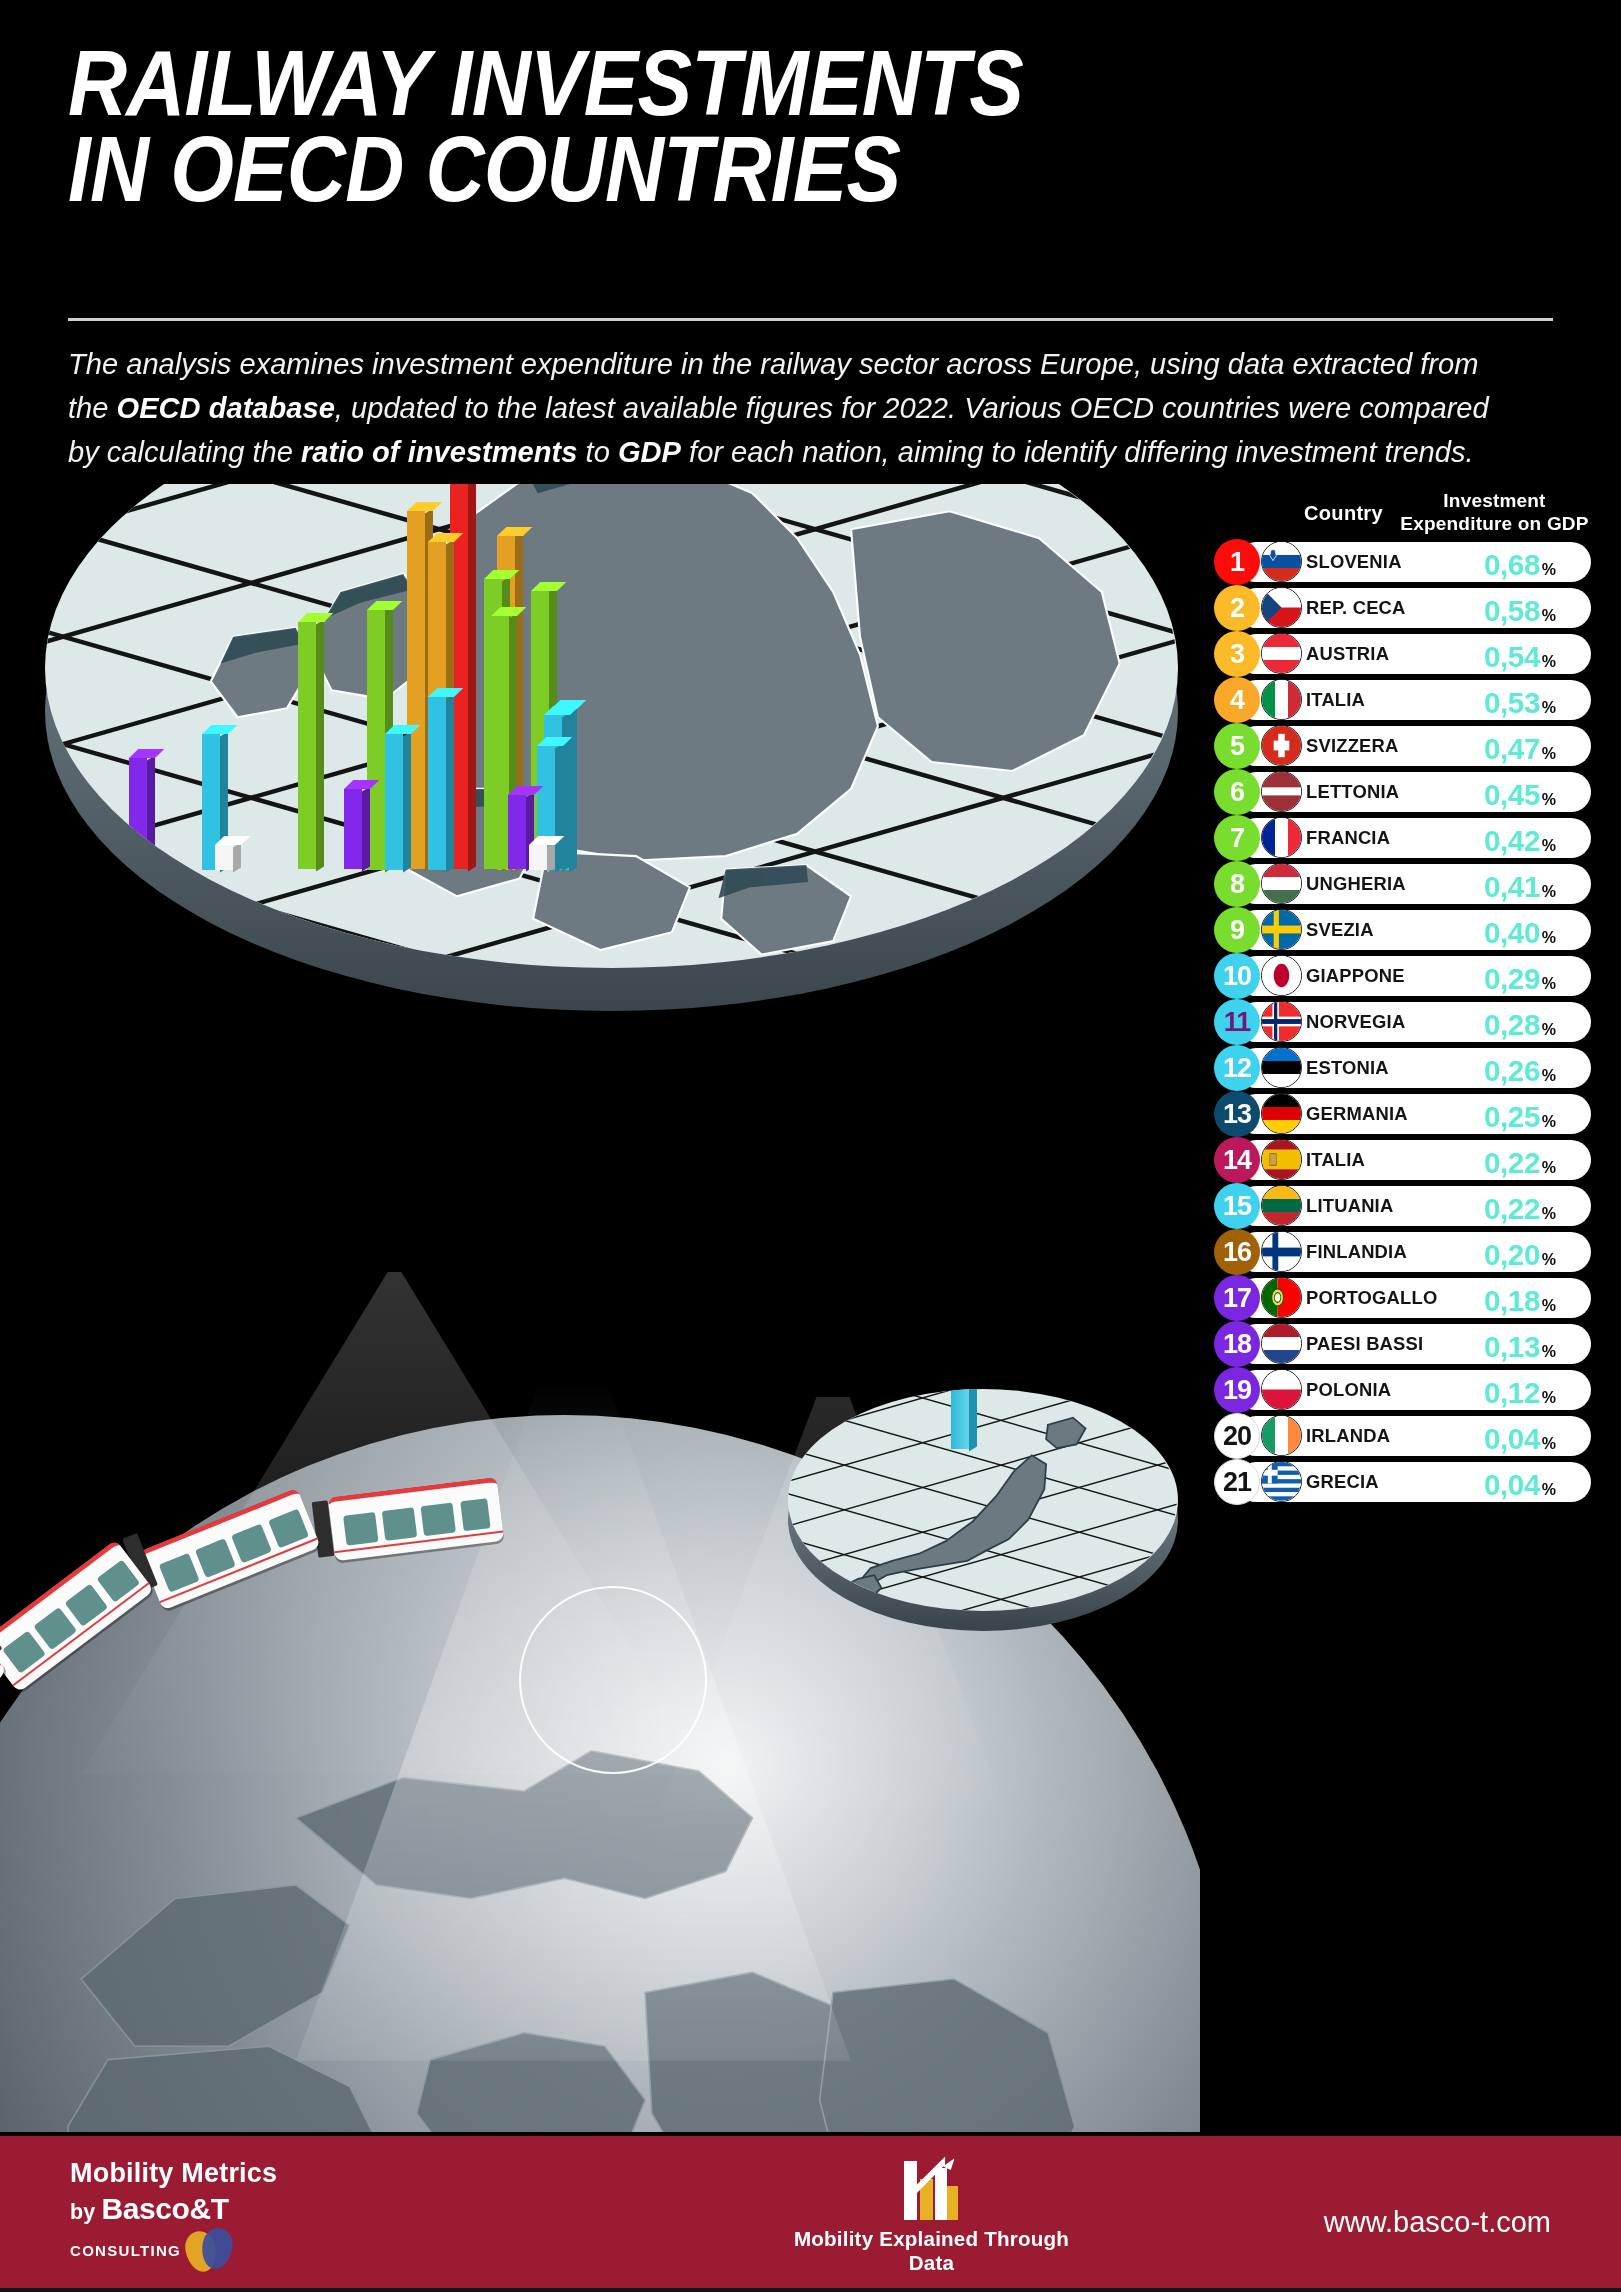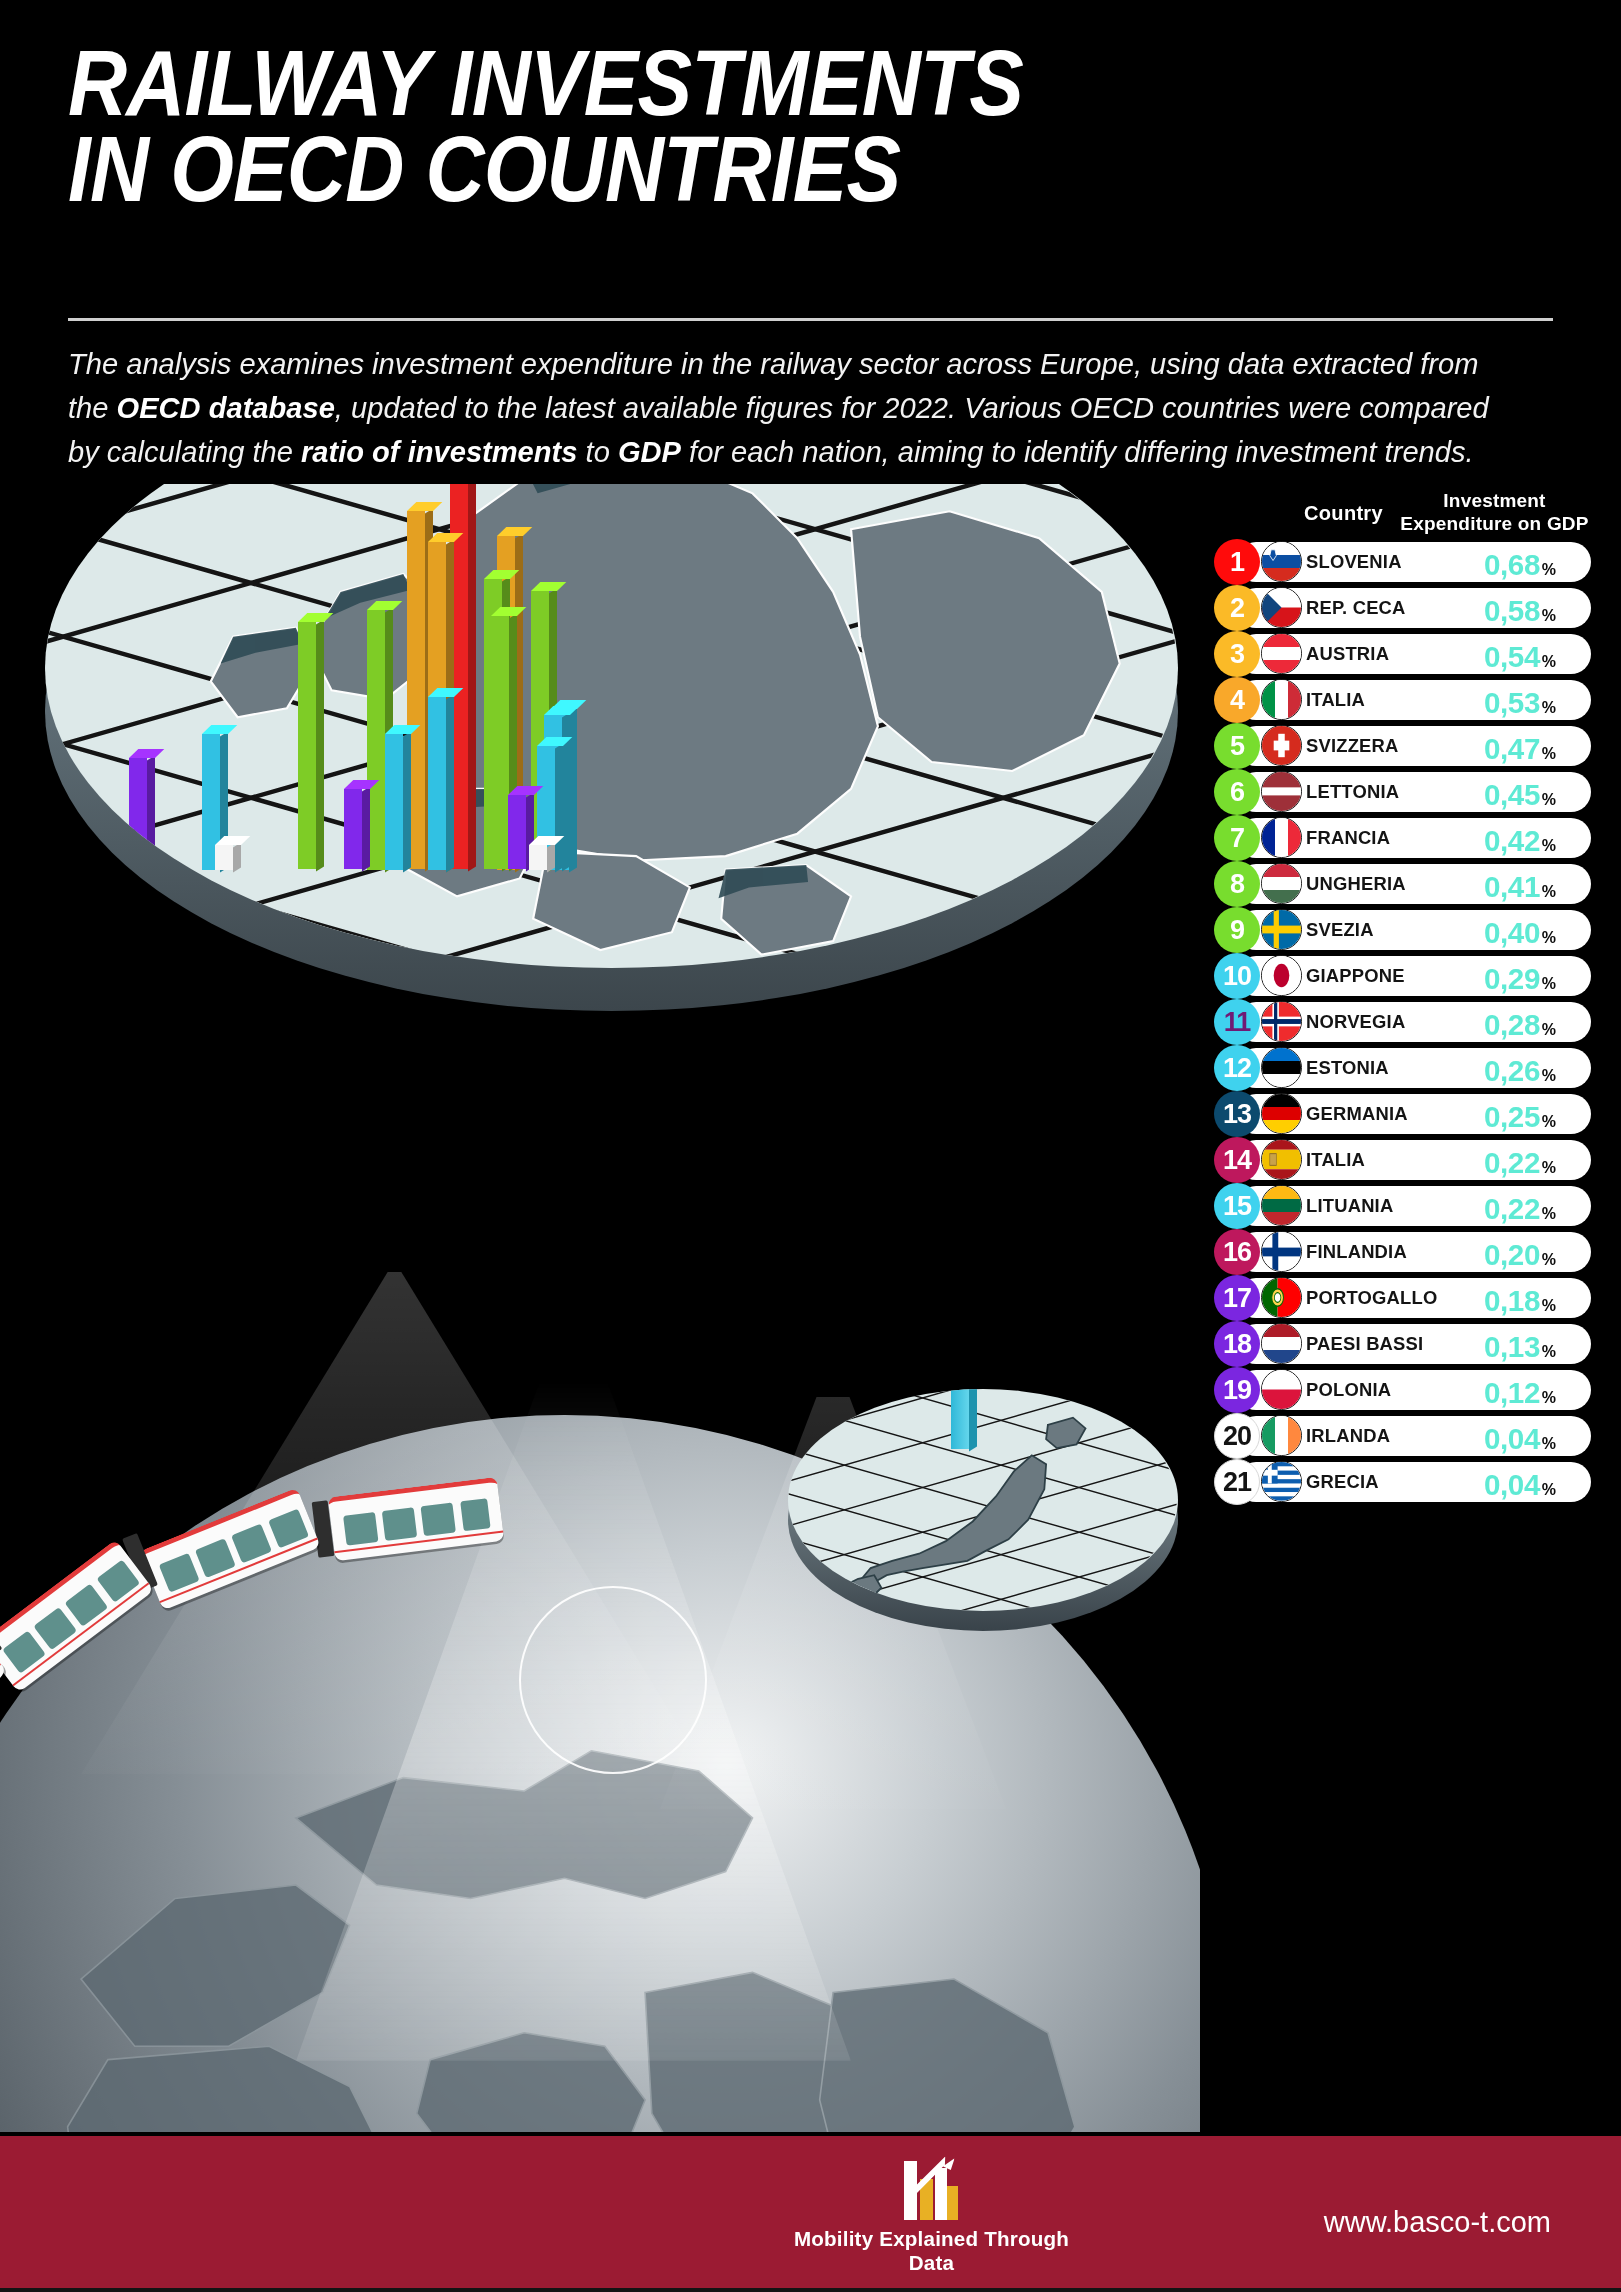--- a/index.html
+++ b/index.html
@@ -691,21 +691,21 @@
             <rect width="60" height="13.33" y="26.67" fill="#c1272d"></rect>
           </svg></div>
         <div class="cname">LITUANIA</div>
         <div class="val">
           <span class="num">0,22</span>
           <span class="pct">%</span>
         </div>
       </div>
       <div class="row">
         <div class="pill"></div>
-        <div class="rank-badge" style="background:#be185d;color:#ffffff;">
+        <div class="rank-badge" style="background:#a16207;color:#ffffff;">
           <span>16</span>
         </div>
         <div class="flag"><svg viewBox="0 0 60 40" preserveAspectRatio="none" width="100%" height="100%">
             <rect width="60" height="40" fill="#fff"></rect>
             <rect x="0" y="16" width="60" height="9" fill="#003580"></rect>
             <rect x="16" y="0" width="9" height="40" fill="#003580"></rect>
           </svg></div>
         <div class="cname">FINLANDIA</div>
         <div class="val">
           <span class="num">0,20</span>
@@ -795,20 +795,34 @@
         <div class="cname">GRECIA</div>
         <div class="val">
           <span class="num">0,04</span>
           <span class="pct">%</span>
         </div>
       </div>
     </div>
 </div>
 
 <div id="footer">
+  <div id="brand">
+    <div id="brand-1">Mobility Metrics</div>
+    <div id="brand-2">
+      <span id="brand-by">by</span>
+      <span id="brand-basco">Basco&amp;T</span>
+    </div>
+    <div id="brand-3">
+      <span id="brand-consult">CONSULTING</span>
+      <span id="petals">
+        <span class="petal" id="petal-gold"></span>
+        <span class="petal" id="petal-blue"></span>
+      </span>
+    </div>
+  </div>
 
   <div id="center-logo">
     <div id="mlogo">
       <span class="sA"></span>
       <span class="sB"></span>
       <span class="sC"></span>
       <span class="sD"></span>
       <span class="arrow"></span>
     </div>
     <div id="tagline">Mobility Explained Through Data</div>

